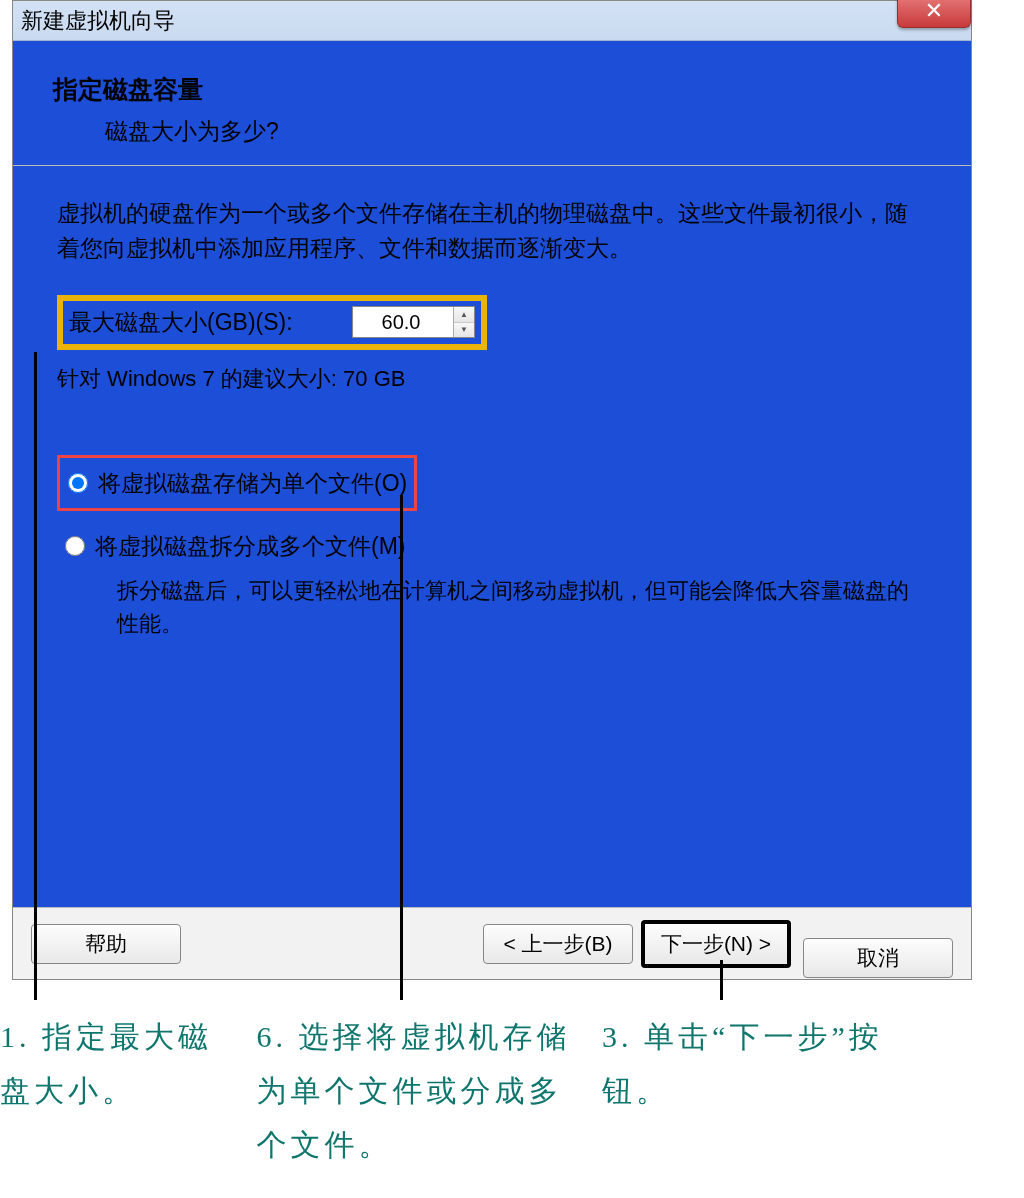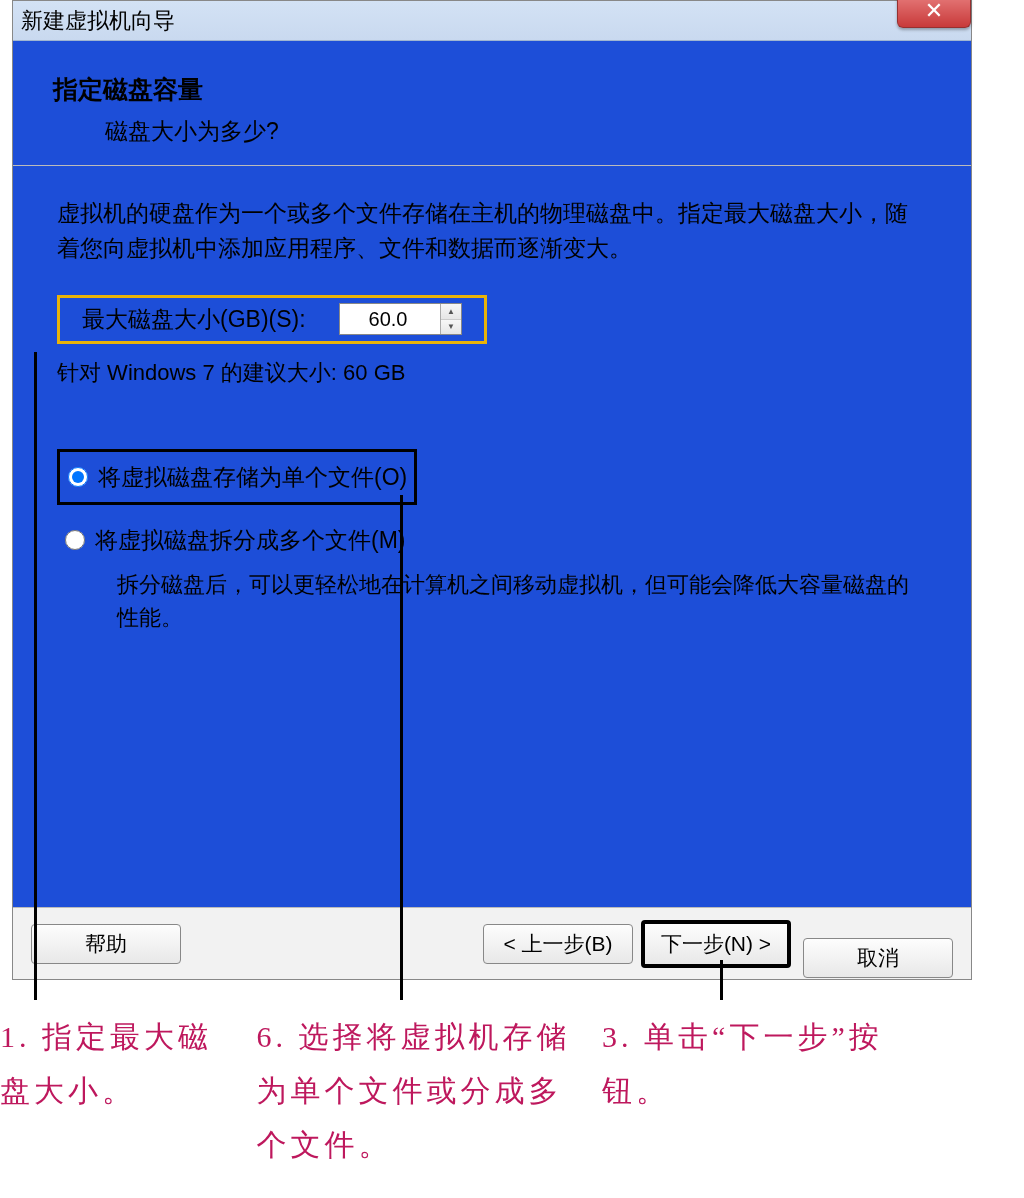--- a/index.html
+++ b/index.html
@@ -72,23 +72,23 @@
     font-size: 23px;
     line-height: 1.5;
   }
   .desc {
     margin-bottom: 30px;
   }
 
   .size-row {
     display: flex;
     align-items: center;
-    border: 3px solid #eab308;
+    border: 6px solid #eab308;
     width: 430px;
-    padding: 4px 22px;
+    padding: 4px 6px;
     box-sizing: border-box;
     margin-bottom: 12px;
   }
   .size-label {
     font-size: 23px;
   }
   .size-input-wrap {
     margin-left: auto;
     display: flex;
     align-items: stretch;
@@ -122,21 +122,21 @@
     color: #555;
   }
   .spinner div:last-child { border-bottom: none; }
 
   .recommend {
     font-size: 22px;
     margin-bottom: 60px;
   }
 
   .radio-block {
-    border: 3px solid #000000;
+    border: 3px solid #ef4444;
     width: 360px;
     padding: 6px 4px;
     margin-bottom: 16px;
     box-sizing: border-box;
   }
   .radio-row {
     display: flex;
     align-items: center;
     font-size: 23px;
     padding: 2px 0;
@@ -203,21 +203,21 @@
     width: 3px;
     background: #000;
   }
   .callouts {
     position: absolute;
     left: 0;
     top: 1010px;
     width: 900px;
     display: flex;
     font-size: 30px;
-    color: #be185d;
+    color: #0f766e;
     font-family: "SimSun","Songti SC",serif;
     letter-spacing: 4px;
   }
   .callout {
     line-height: 1.8;
   }
   .c1 { width: 230px; margin-left: 0; }
   .c2 { width: 320px; margin-left: 28px; }
   .c3 { width: 300px; margin-left: 28px; }
 </style>
@@ -233,34 +233,34 @@
         <span>✕</span>
       </div>
     </div>
 
     <div class="header-area">
       <div class="header-title">指定磁盘容量</div>
       <div class="header-sub">磁盘大小为多少?</div>
     </div>
 
     <div class="body-area">
-      <div class="desc">虚拟机的硬盘作为一个或多个文件存储在主机的物理磁盘中。指定最大磁盘大小，随着您向虚拟机中添加应用程序、文件和数据而逐渐变大。</div>
+      <div class="desc">虚拟机的硬盘作为一个或多个文件存储在主机的物理磁盘中。这些文件最初很小，随着您向虚拟机中添加应用程序、文件和数据而逐渐变大。</div>
 
       <div class="size-row">
         <span class="size-label">最大磁盘大小(GB)(S):</span>
         <div class="size-input-wrap">
           <input class="size-input" type="text" value="60.0" style="">
           <div class="spinner">
             <div>▲</div>
             <div>▼</div>
           </div>
         </div>
       </div>
 
-      <div class="recommend">针对 Windows 7 的建议大小: 60 GB</div>
+      <div class="recommend">针对 Windows 7 的建议大小: 70 GB</div>
 
       <div class="radio-block">
         <label class="radio-row">
           <input type="radio" name="diskmode" checked="" style="">
           <span>将虚拟磁盘存储为单个文件(O)</span>
         </label>
       </div>
 
       <label class="radio-row2">
         <input type="radio" name="diskmode" style="">

